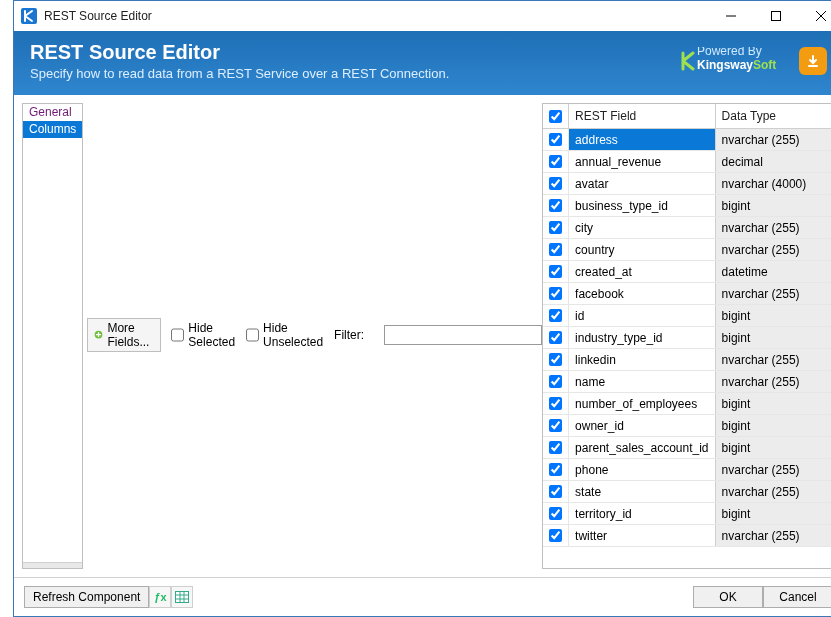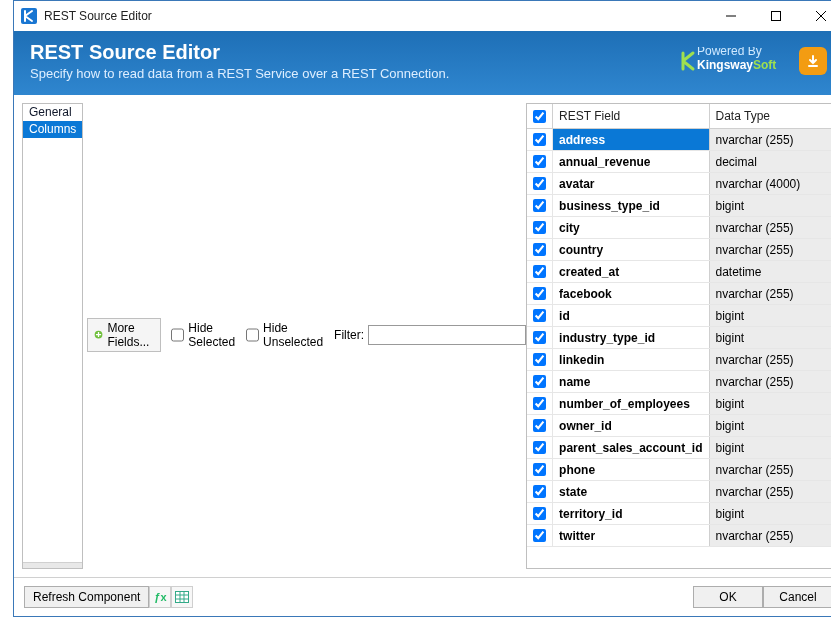--- a/index.html
+++ b/index.html
@@ -12,36 +12,36 @@
 .winbtn svg { width: 10px; height: 10px; }
 .header { background: linear-gradient(#1e6fb6, #2f86cf); color: #fff; padding: 10px 16px 14px 16px; display: flex; align-items: center; }
 .header-left { flex: 1; }
 .header h1 { font-size: 20px; font-weight: 600; margin-bottom: 2px; }
 .header p { font-size: 13px; color: #def; }
 .header-right { display: flex; align-items: center; gap: 10px; }
 .brand { display: flex; align-items: center; }
 .orange-btn { width: 28px; height: 28px; background: #f39c12; border-radius: 6px; display: flex; align-items: center; justify-content: center; }
 .body { flex: 1; display: flex; padding: 8px; gap: 4px; min-height: 0; }
 .sidebar { width: 96px; border: 1px solid #bfbfbf; background: #fff; display: flex; flex-direction: column; }
-.sidebar-item { padding: 1px 6px; cursor: default; font-size: 12px; color: #0f172a; line-height: 15px; }
+.sidebar-item { padding: 1px 6px; cursor: default; font-size: 12px; color: #701a75; line-height: 15px; }
 .sidebar-item.selected { background: #0a78d6; color: #fff; }
 .sidebar .bottom-strip { margin-top: auto; height: 6px; background: #e8e8e8; border-top: 1px solid #d0d0d0; }
 .main { flex: 1; display: flex; flex-direction: row; min-height: 0; }
 .toolbar { display: flex; align-items: center; gap: 10px; padding: 2px 0 4px 0; }
 .more-btn { border: 1px solid #bfbfbf; background: #f5f5f5; padding: 2px 6px; display: flex; align-items: center; gap: 4px; cursor: default; }
 .plus-icon { width: 14px; height: 14px; }
 .chk { display: flex; align-items: center; gap: 4px; }
 .chk input { width: 14px; height: 14px; }
-.filter-box { margin-left: auto; display: flex; align-items: center; gap: 4px; }
+.filter-box { margin-left: auto; display: flex; align-items: center; gap: 20px; }
 .filter-box input { width: 158px; height: 20px; border: 1px solid #999; padding: 0 4px; }
 .grid-wrap { flex: 1; border: 1px solid #bfbfbf; display: flex; min-height: 0; }
 .grid { flex: 1; overflow: hidden; }
 .grid-header { display: flex; background: #fff; border-bottom: 1px solid #cfcfcf; }
 .col-check { width: 26px; display: flex; align-items: center; justify-content: center; border-right: 1px solid #cfcfcf; }
-.col-field { flex: 1; padding: 4px 6px; display: flex; align-items: center; font-weight: bold; }
+.col-field { flex: 1; padding: 4px 6px; display: flex; align-items: center; }
 .col-type { width: 150px; padding: 4px 6px; display: flex; align-items: center; border-left: 1px solid #cfcfcf; }
 .grid-header .col-check, .grid-header .col-field, .grid-header .col-type { font-weight: 400; color: #222; height: 24px; }
 .grid-body { }
 .grid-row { display: flex; border-bottom: 1px solid #e6e6e6; height: 22px; }
 .grid-row .col-check { border-right: 1px solid #e6e6e6; background:#fff; }
 .grid-row .col-type { background: #ececec; border-left: 1px solid #cfcfcf; }
 .grid-row.selected .col-field { background: #0a78d6; color: #fff; }
 .grid-row input[type=checkbox] { width: 13px; height: 13px; }
 .scrollbar { width: 17px; background: #f0f0f0; border-left: 1px solid #dcdcdc; display: flex; flex-direction: column; align-items: center; }
 .scroll-arrow { width: 17px; height: 17px; display: flex; align-items: center; justify-content: center; color: #666; font-size: 9px; }

